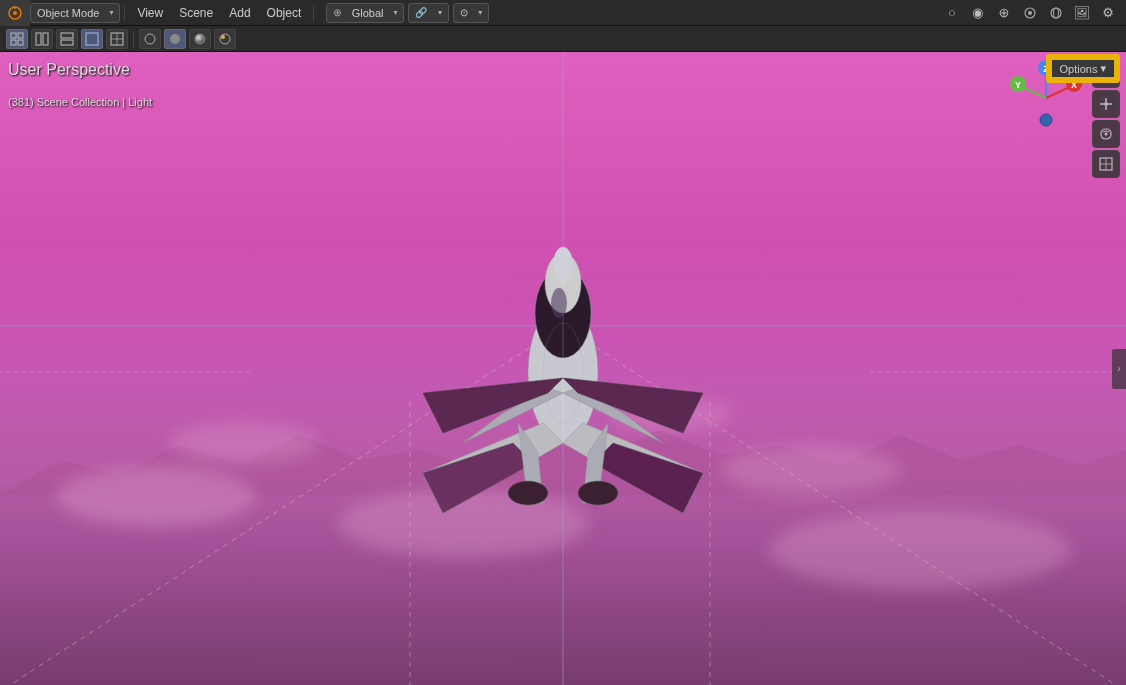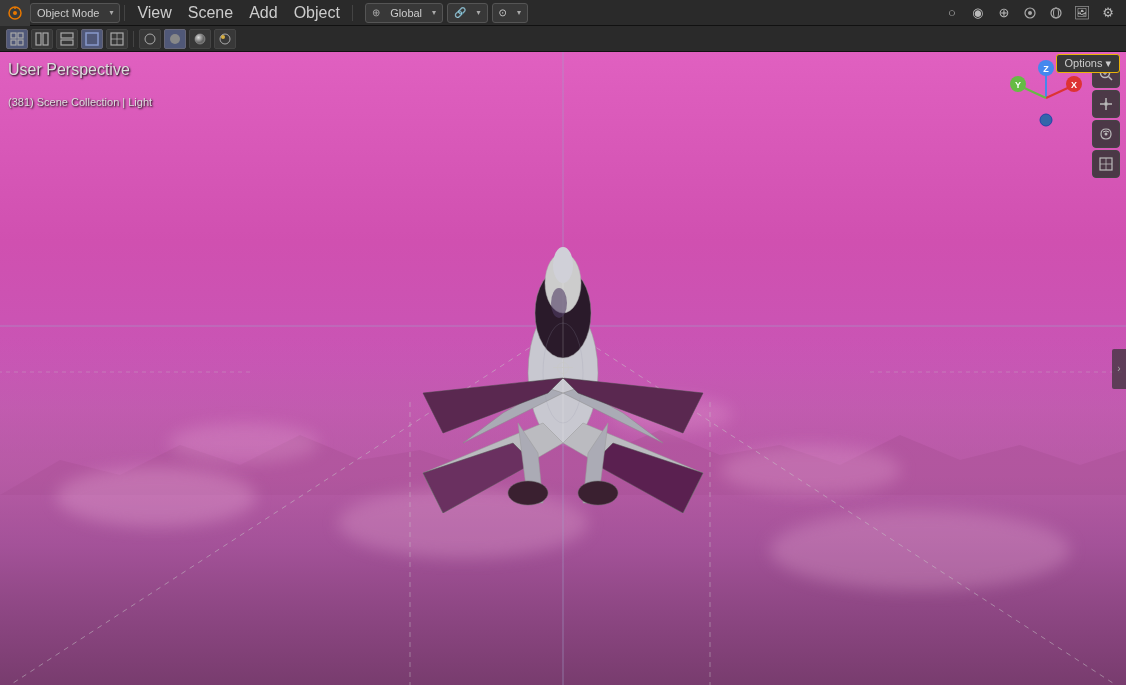--- a/index.html
+++ b/index.html
@@ -33,21 +33,21 @@
       justify-content: center;
       background: #3a3a3a;
     }
     .menu-item {
       padding: 0 8px;
       height: 26px;
       display: flex;
       align-items: center;
       cursor: pointer;
       color: #ccc;
-      font-size: 16px;
+      font-size: 12px;
       white-space: nowrap;
     }
 
     .menu-separator {
       width: 1px;
       height: 16px;
       background: #444;
       margin: 0 4px;
     }
 
@@ -119,29 +119,29 @@
       background: #444;
       margin: 0 2px;
     }
 
     
     #options-btn {
       position: absolute;
       top: 28px;
       right: 6px;
       background: #383838;
-      border: 1px solid #eab308;
+      border: 6px solid #eab308;
       border-radius: 3px;
       padding: 2px 8px;
       font-size: 11px;
       color: #ccc;
       cursor: pointer;
       z-index: 101;
       display: flex;
-      align-items: flex-start;
+      align-items: flex-end;
       gap: 3px;
     }
 
     
     #viewport {
       position: absolute;
       top: 52px; left: 0; right: 0; bottom: 0;
       overflow: hidden;
     }
 

